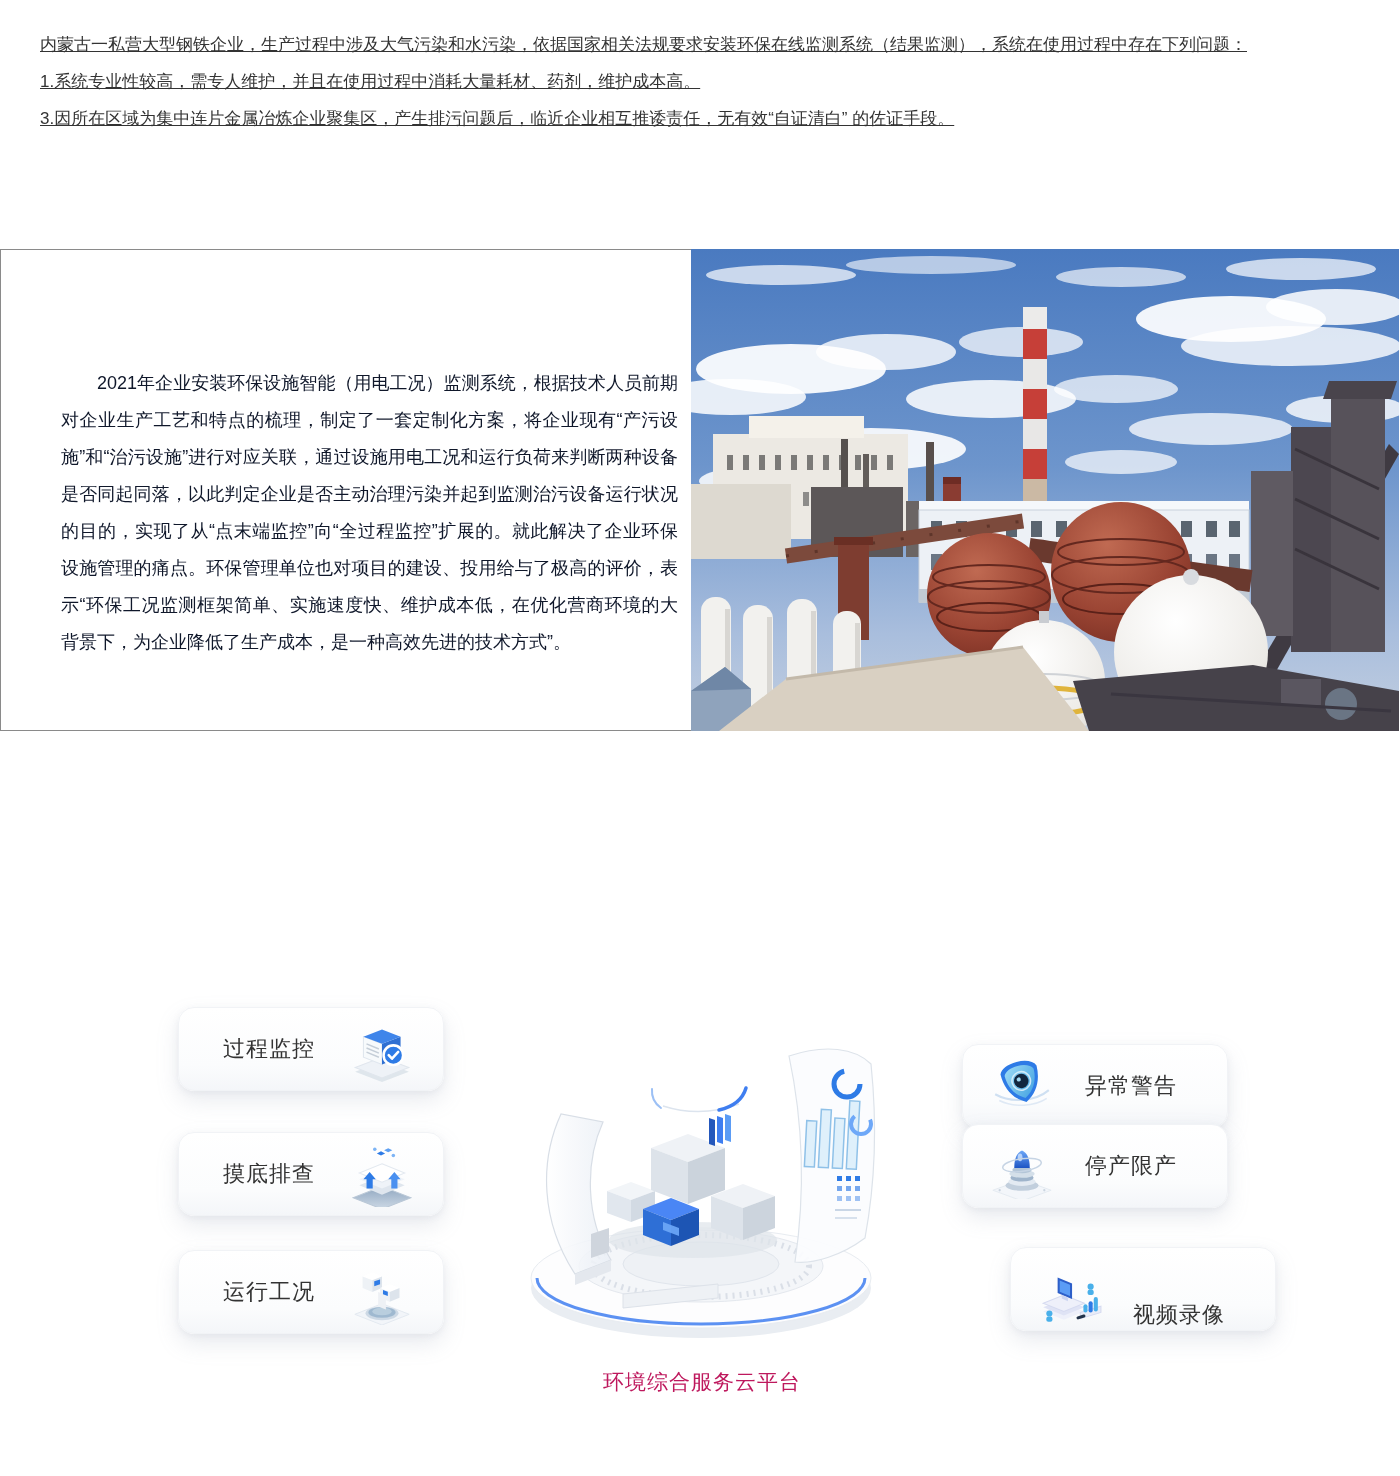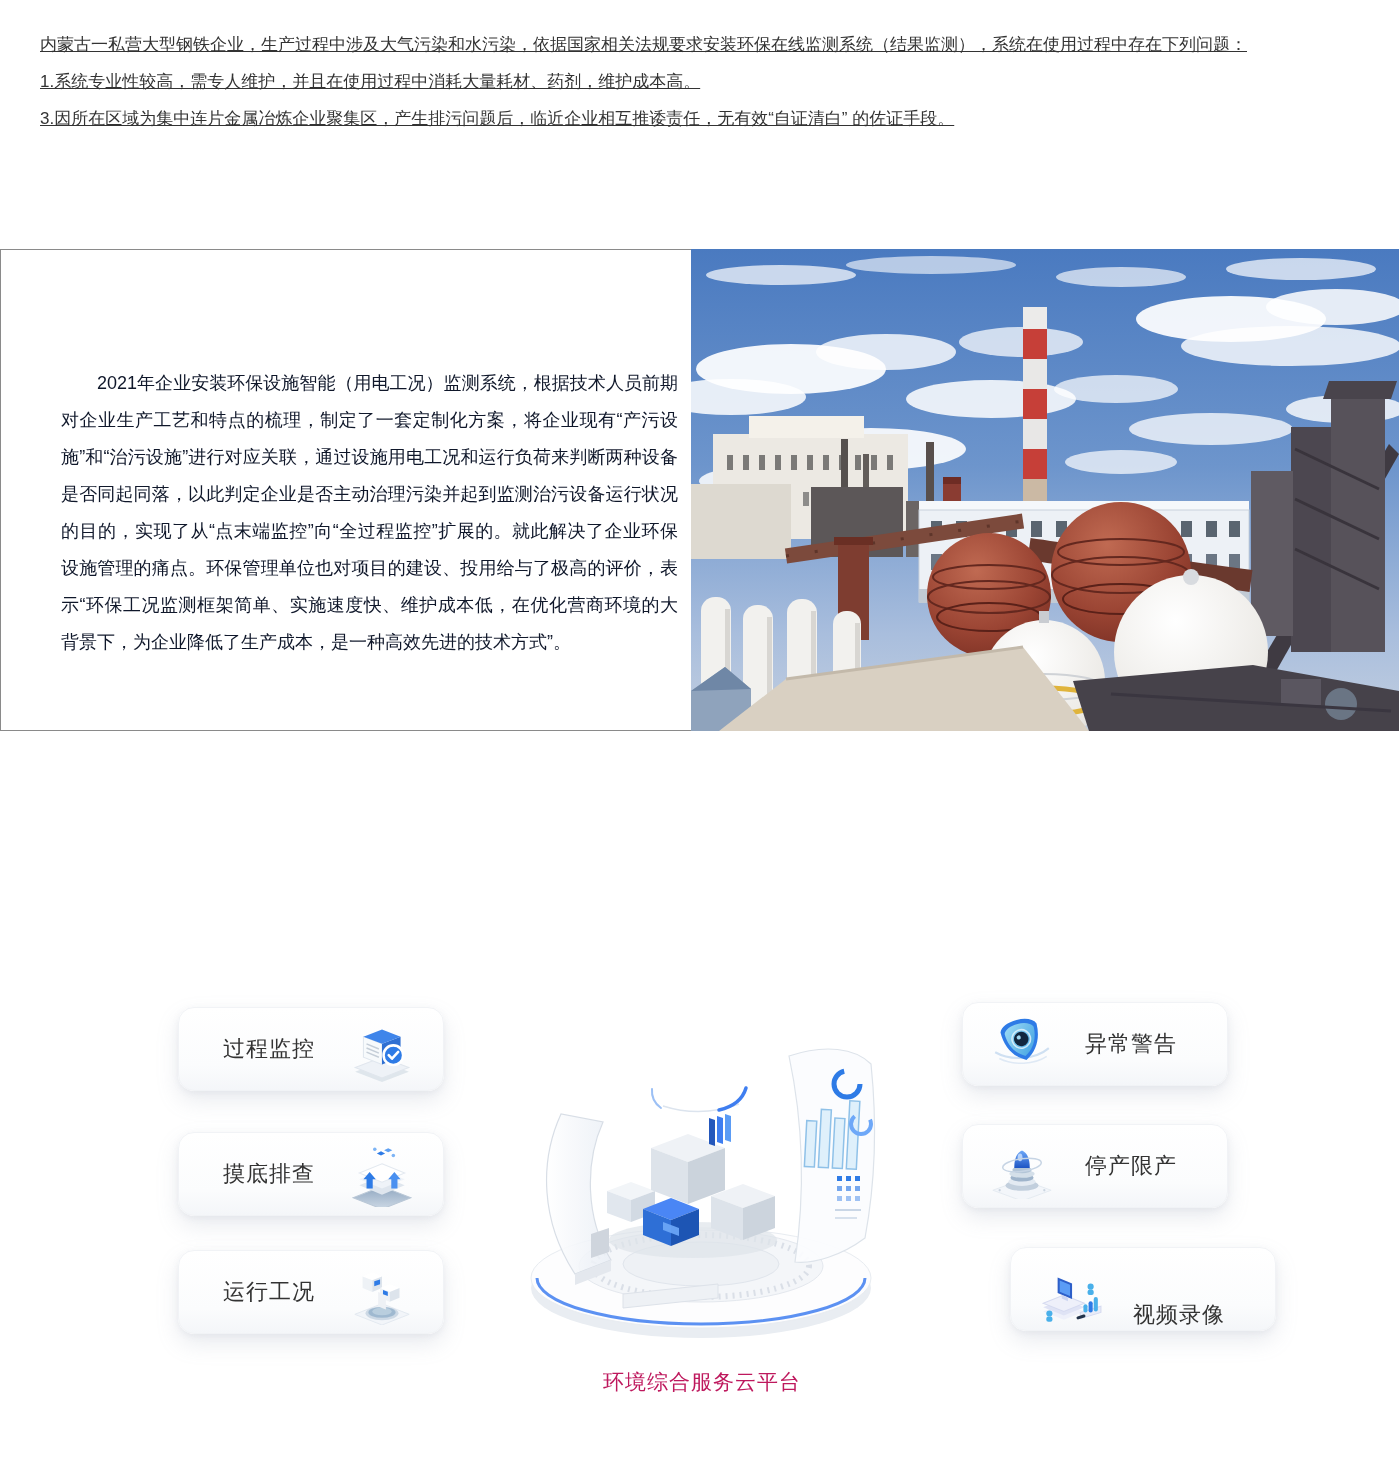--- a/index.html
+++ b/index.html
@@ -301,21 +301,21 @@
         <polygon points="22,22 32,18 32,30 22,34" fill="#dde4ec"></polygon>
         <polygon points="24,23 30,21 30,26 24,28" fill="#2e7be6"></polygon>
         <polygon points="40,26 50,30 40,34 30,30" fill="#ffffff"></polygon>
         <polygon points="30,30 40,34 40,44 30,40" fill="#eef2f6"></polygon>
         <polygon points="40,34 50,30 50,40 40,44" fill="#dde4ec"></polygon>
         <polygon points="33,32 38,33.8 38,38 33,36.2" fill="#2e7be6"></polygon>
       </svg>
     </span>
   </div>
 
-  <div class="card right-style" style="left:962px;top:1002px;">
+  <div class="card right-style" style="left:962px;top:1044px;">
     <span class="icon">
       <svg viewBox="0 0 64 64">
         <defs>
             <linearGradient id="shieldG" x1="0" y1="0" x2="1" y2="1">
           <stop offset="0" stop-color="#9fdcf5"></stop>
               <stop offset="1" stop-color="#3a9de0"></stop>
             </linearGradient>
           </defs>
         <path d="M6,40 C20,48 44,48 58,36" stroke="#cfe0f2" stroke-width="2" fill="none"></path>
         <path d="M10,46 C24,53 44,52 56,44" stroke="#dfe9f5" stroke-width="1.5" fill="none"></path>

